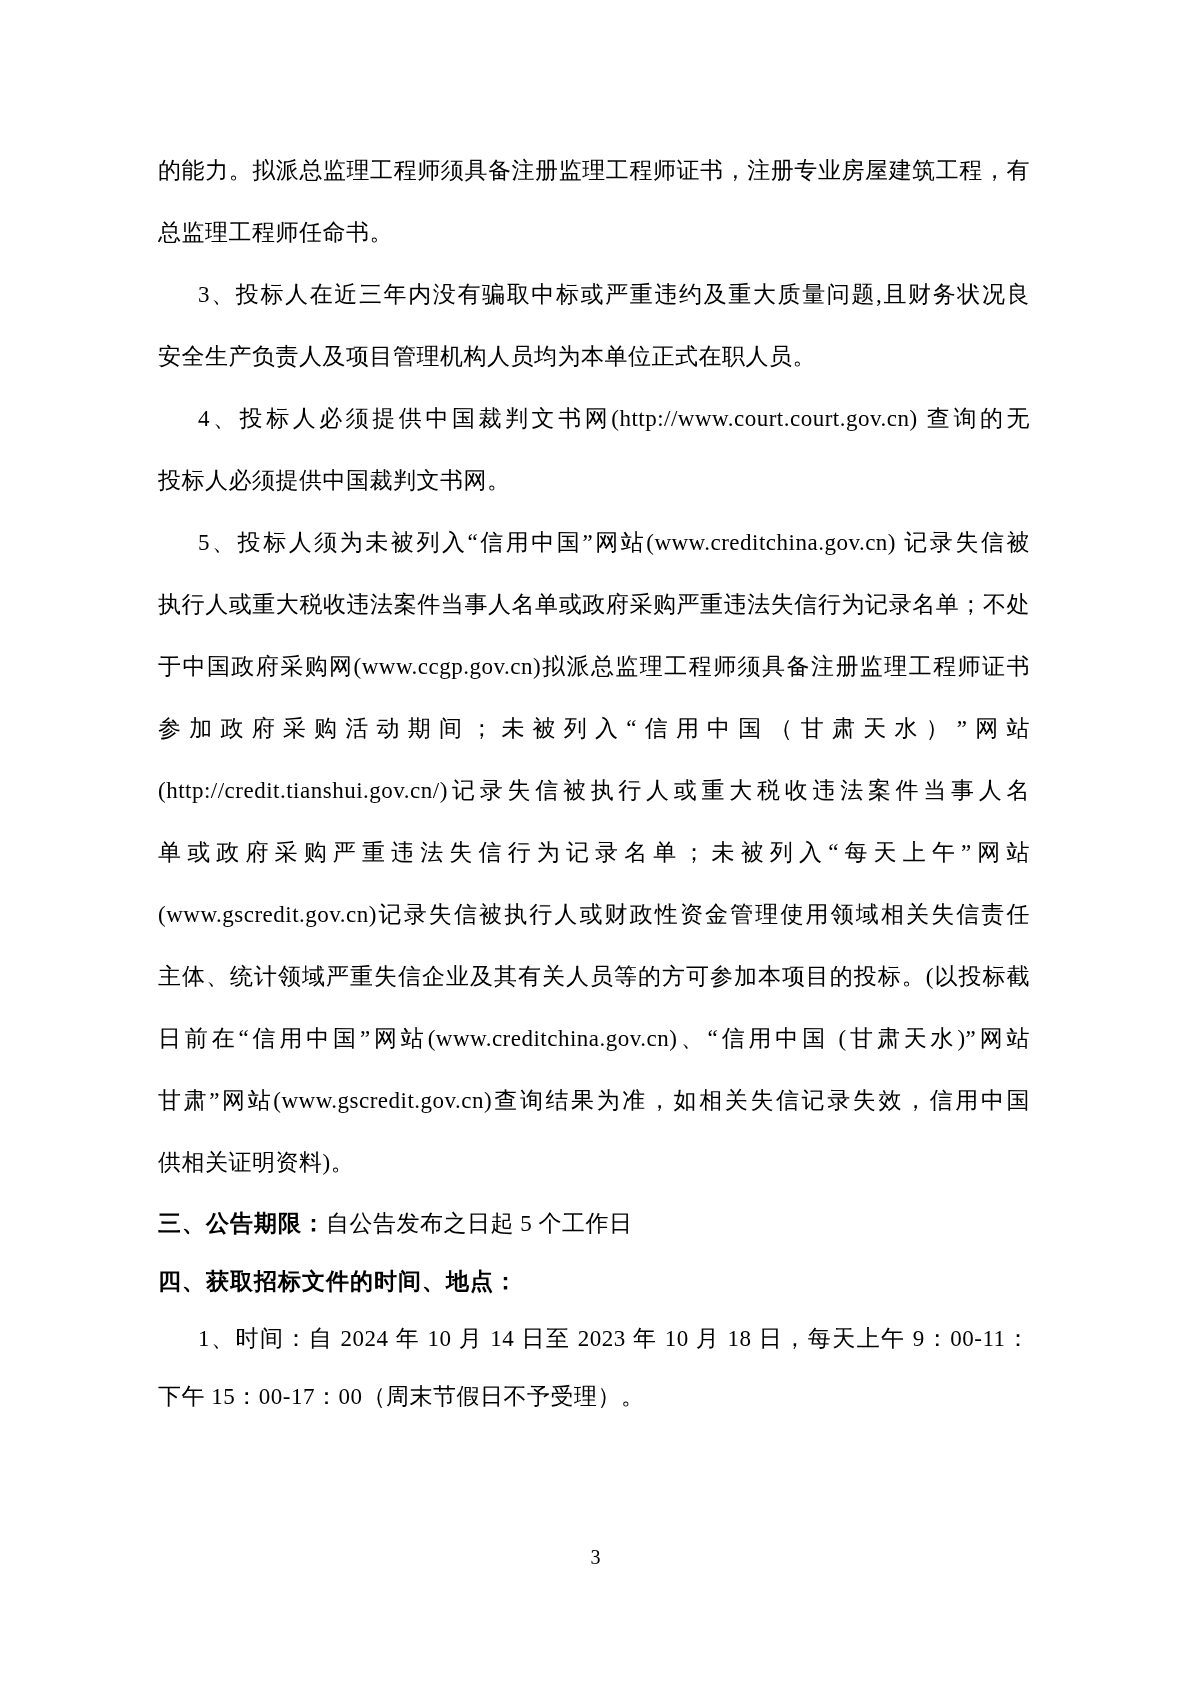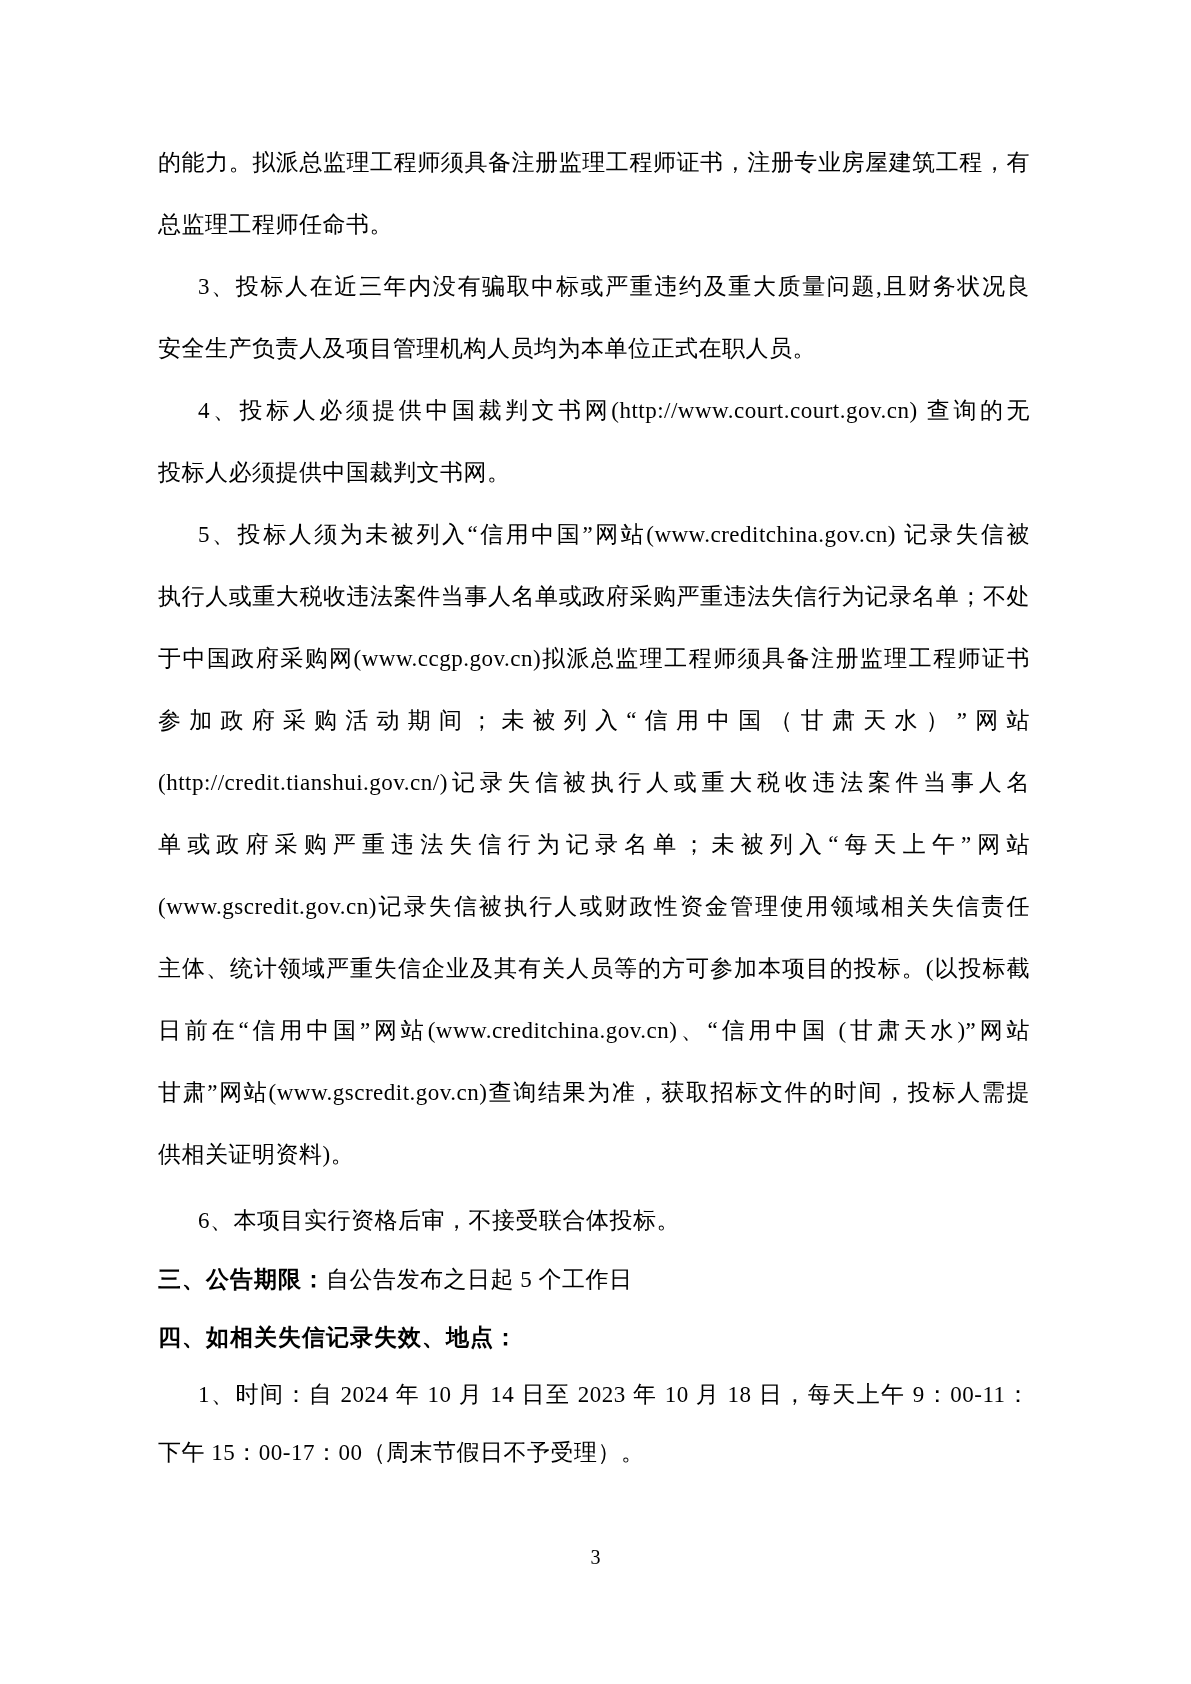--- a/index.html
+++ b/index.html
@@ -16,21 +16,21 @@
     color: #000000;
   }
   .page {
     position: absolute;
     inset: 0;
     background: #ffffff;
   }
   .doc-body {
     position: absolute;
     left: 158px;
-    top: 132px;
+    top: 140px;
     width: 872px;
   }
   .line {
     font-size: 23px;
     line-height: 62px;
     height: 62px;
     letter-spacing: 0.5px;
     text-align: left;
     overflow: hidden;
   }
@@ -77,22 +77,21 @@
       <div class="line"><span>投标人必须提供中国裁判文书网。</span></div>
       <div class="line indent justify"><span>5、投标人须为未被列入“信用中国”网站(www.creditchina.gov.cn) 记录失信被</span></div>
       <div class="line justify"><span>执行人或重大税收违法案件当事人名单或政府采购严重违法失信行为记录名单；不处</span></div>
       <div class="line justify"><span>于中国政府采购网(www.ccgp.gov.cn)拟派总监理工程师须具备注册监理工程师证书</span></div>
       <div class="line justify"><span>参加政府采购活动期间；未被列入“信用中国（甘肃天水）”网站</span></div>
       <div class="line justify"><span>(http://credit.tianshui.gov.cn/)记录失信被执行人或重大税收违法案件当事人名</span></div>
       <div class="line justify"><span>单或政府采购严重违法失信行为记录名单；未被列入“每天上午”网站</span></div>
       <div class="line justify"><span>(www.gscredit.gov.cn)记录失信被执行人或财政性资金管理使用领域相关失信责任</span></div>
       <div class="line justify"><span>主体、统计领域严重失信企业及其有关人员等的方可参加本项目的投标。(以投标截止</span></div>
       <div class="line justify"><span>日前在“信用中国”网站(www.creditchina.gov.cn)、“信用中国 (甘肃天水)”网站</span></div>
-      <div class="line justify"><span>甘肃”网站(www.gscredit.gov.cn)查询结果为准，获取招标文件的时间，投标人需提</span></div>
+      <div class="line justify"><span>甘肃”网站(www.gscredit.gov.cn)查询结果为准，如相关失信记录失效，信用中国</span></div>
       <div class="line"><span>供相关证明资料)。</span></div>
-      <div class="line indent tight first-tight"><span>6、本项目实行资格后审，不接受联合体投标。</span></div>
       <div class="line tight"><span class="seg-bold">三、公告期限：</span><span>自公告发布之日起 5 个工作日</span></div>
-      <div class="line tight"><span class="seg-bold">四、如相关失信记录失效、地点：</span></div>
+      <div class="line tight"><span class="seg-bold">四、获取招标文件的时间、地点：</span></div>
       <div class="line indent justify tight"><span>1、时间：自 2024 年 10 月 14 日至 2023 年 10 月 18 日，每天上午 9：00-11：00，</span></div>
       <div class="line tight"><span>下午 15：00-17：00（周末节假日不予受理）。</span></div>
     </div>
   <div class="page-number">3</div>
 </div>
 
 </body></html>

